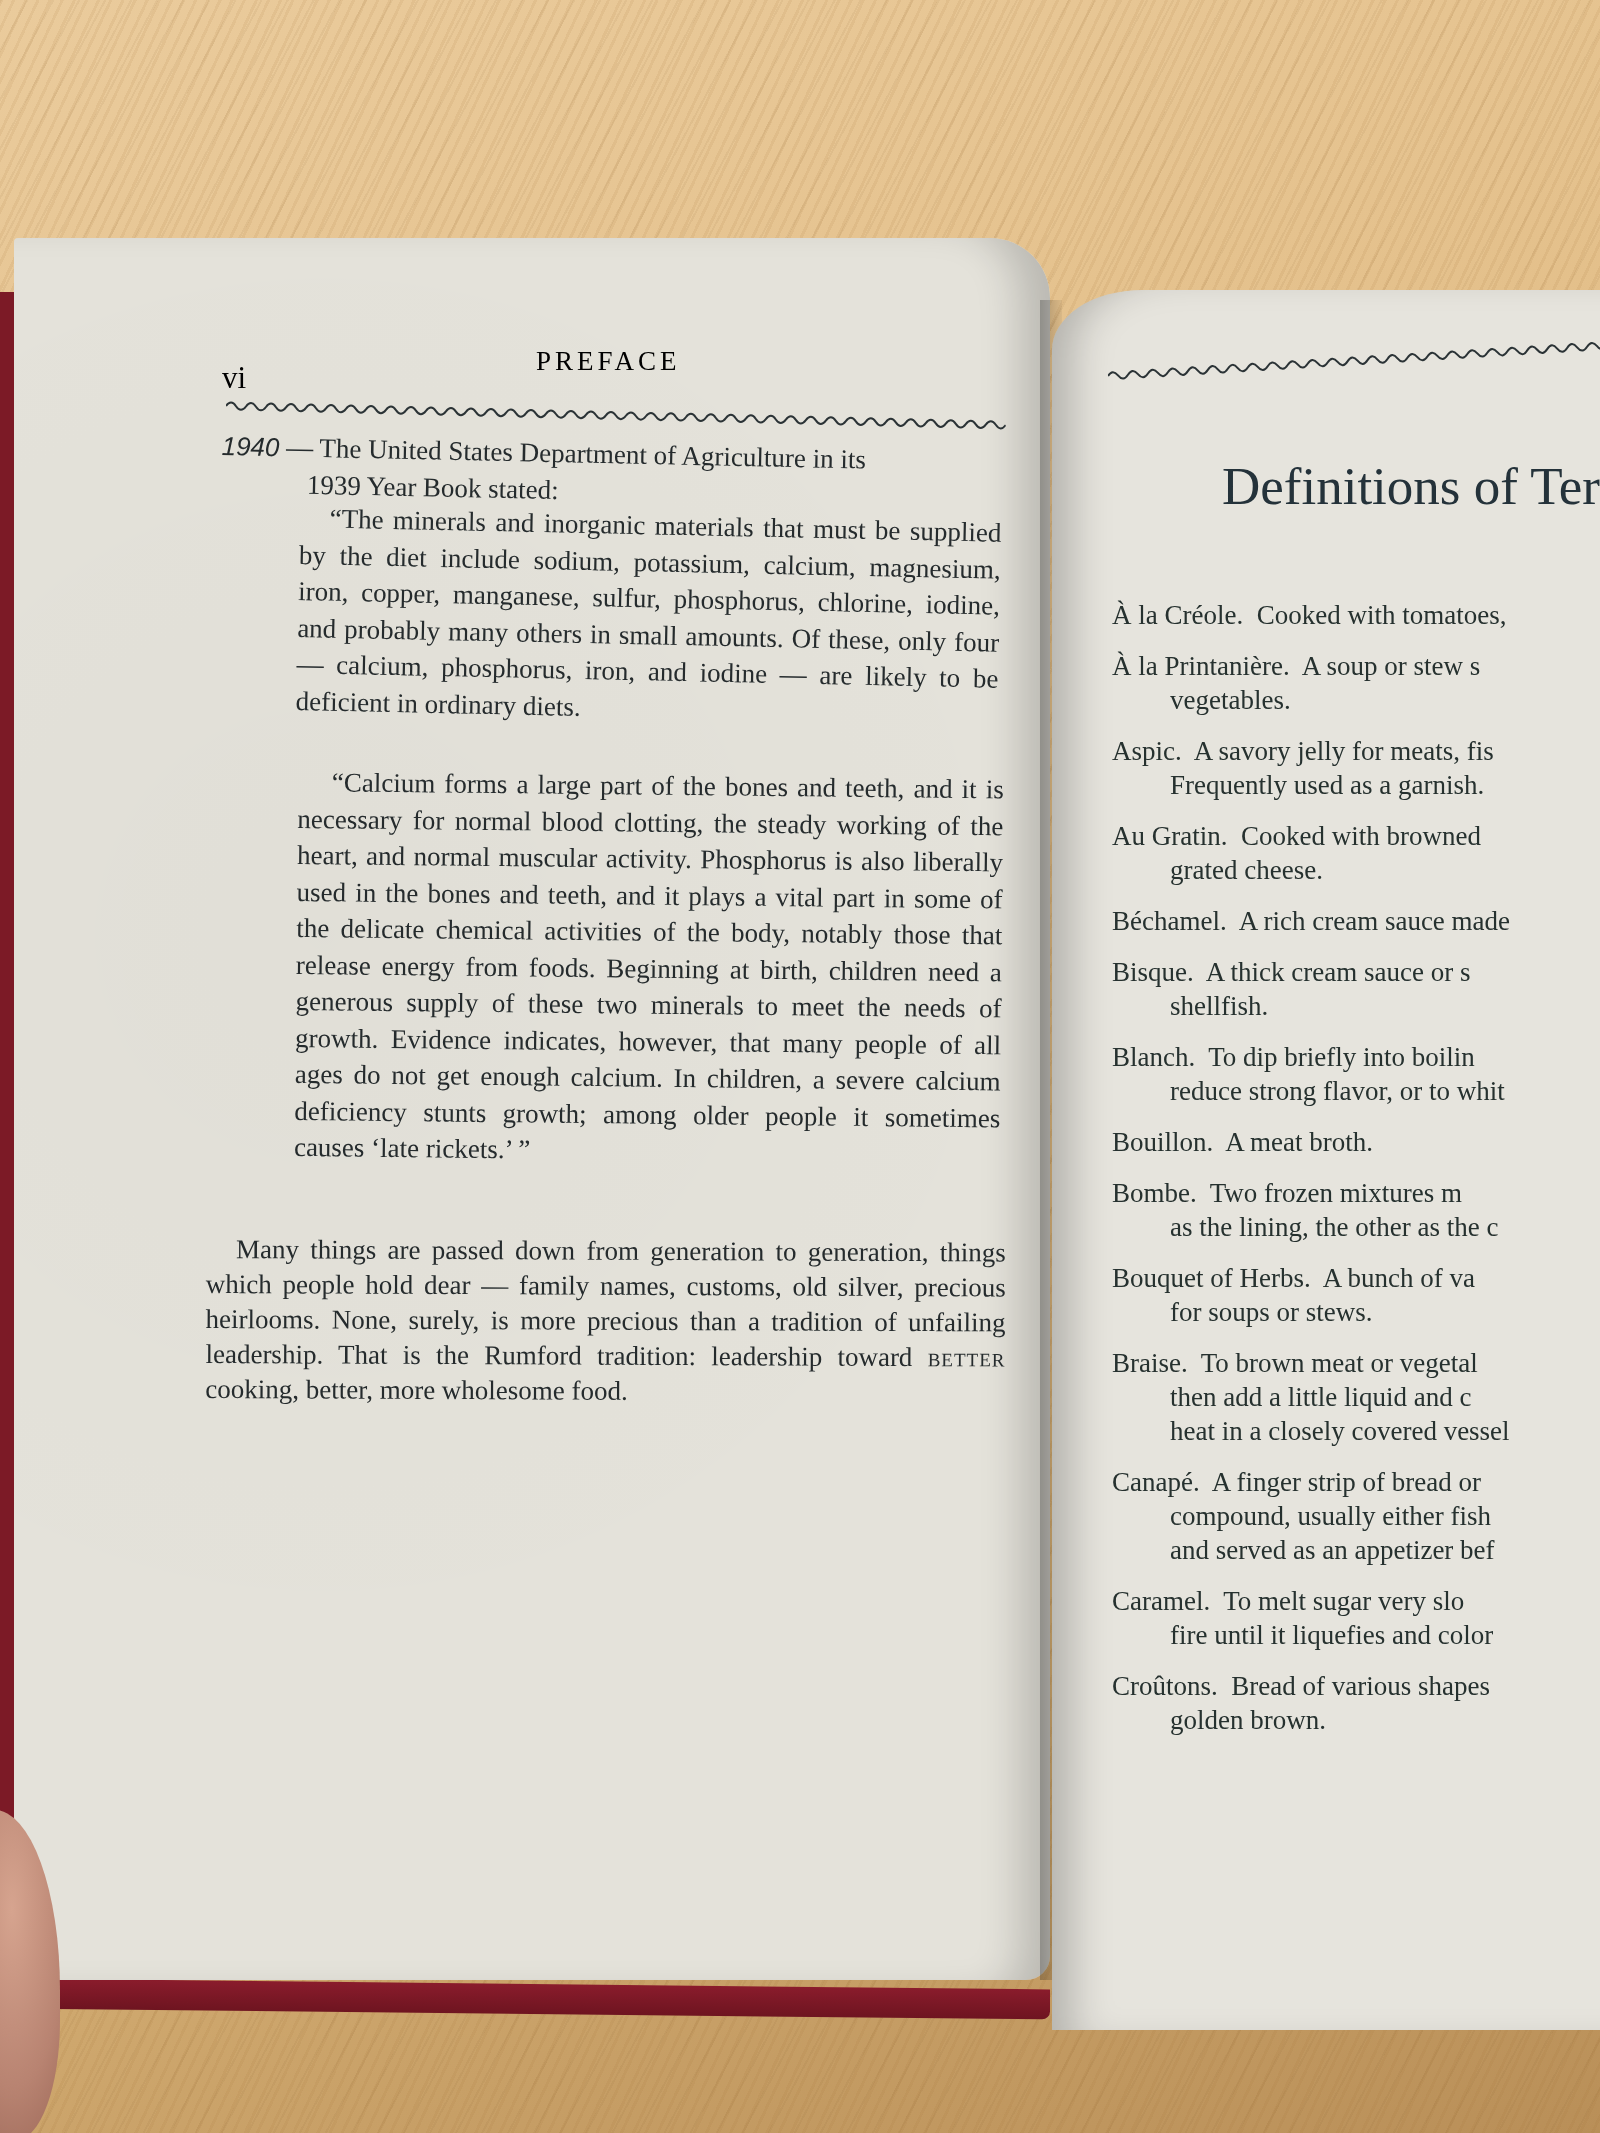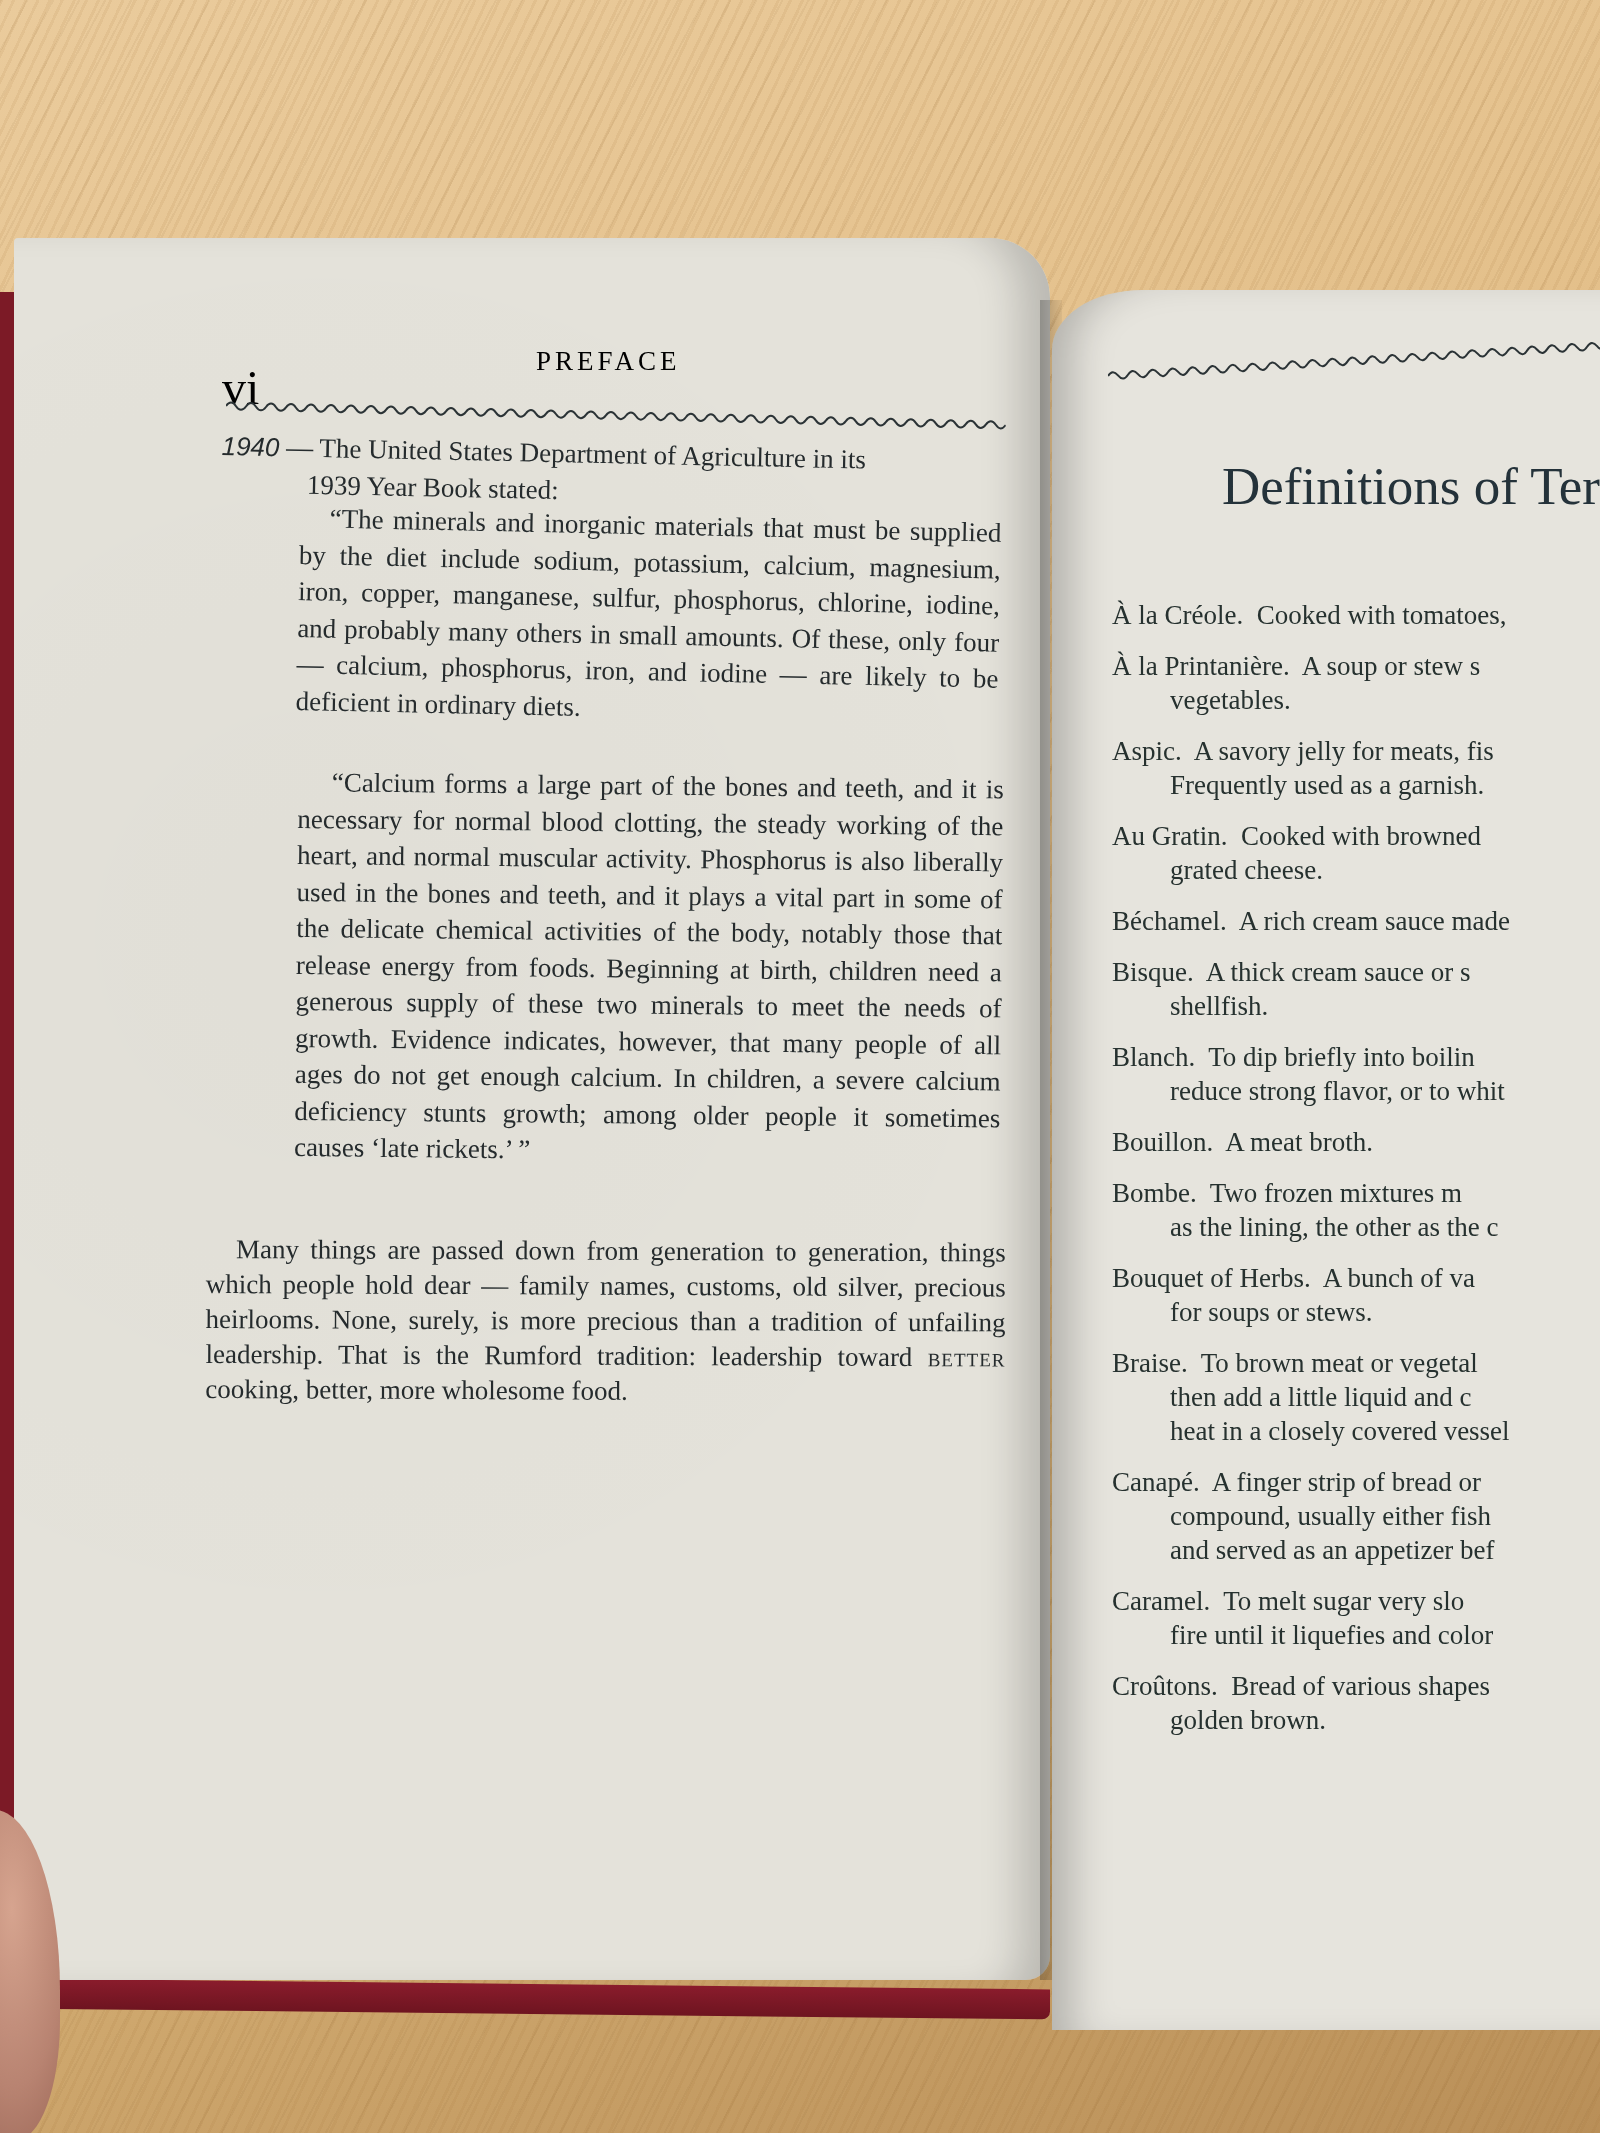--- a/index.html
+++ b/index.html
@@ -42,21 +42,21 @@
   .gutter-shadow {
     position: absolute; left: 1040px; top: 300px; width: 22px; height: 1680px;
     background: linear-gradient(90deg, rgba(0,0,0,0.25), rgba(0,0,0,0.05));
   }
   .thumb {
     position: absolute; left: -60px; top: 1810px; width: 120px; height: 330px;
     background: radial-gradient(ellipse at 60% 30%, #d6a48f 0%, #b88371 55%, #8f5c4d 100%);
     border-radius: 50% 60% 40% 40%;
   }
   
-  .folio-left { position: absolute; left: 222px; top: 360px; font-size: 48px; }
+  .folio-left { position: absolute; left: 222px; top: 360px; font-size: 31px; }
   .running-head {
     position: absolute; left: 536px; top: 346px; font-size: 27px;
     letter-spacing: 4px; font-weight: normal;
   }
   .wavy {
     position: absolute; height: 16px;
   }
   .wavy svg { display: block; width: 100%; height: 100%; }
   .wavy-left { left: 226px; top: 398px; width: 780px; transform: rotate(1.4deg); transform-origin: left center; }
   .wavy-right { left: 1108px; top: 368px; width: 500px; transform: rotate(-3.5deg); transform-origin: left center; }

